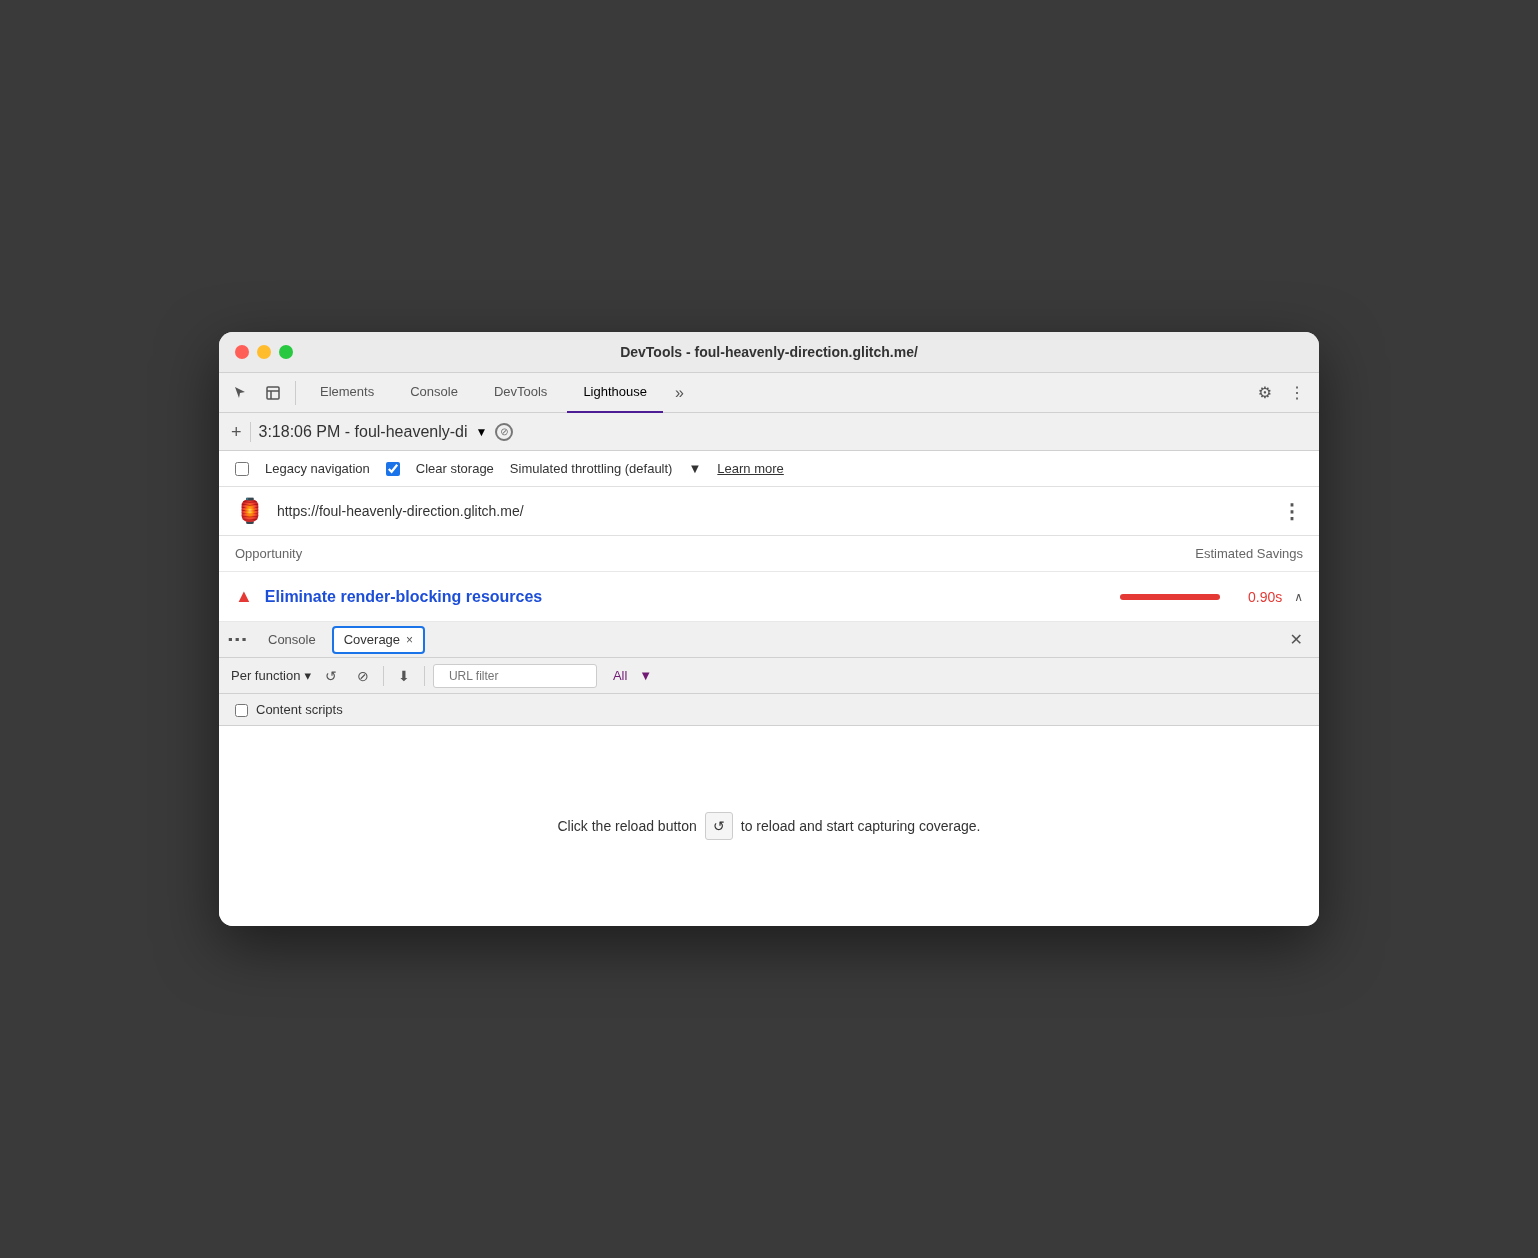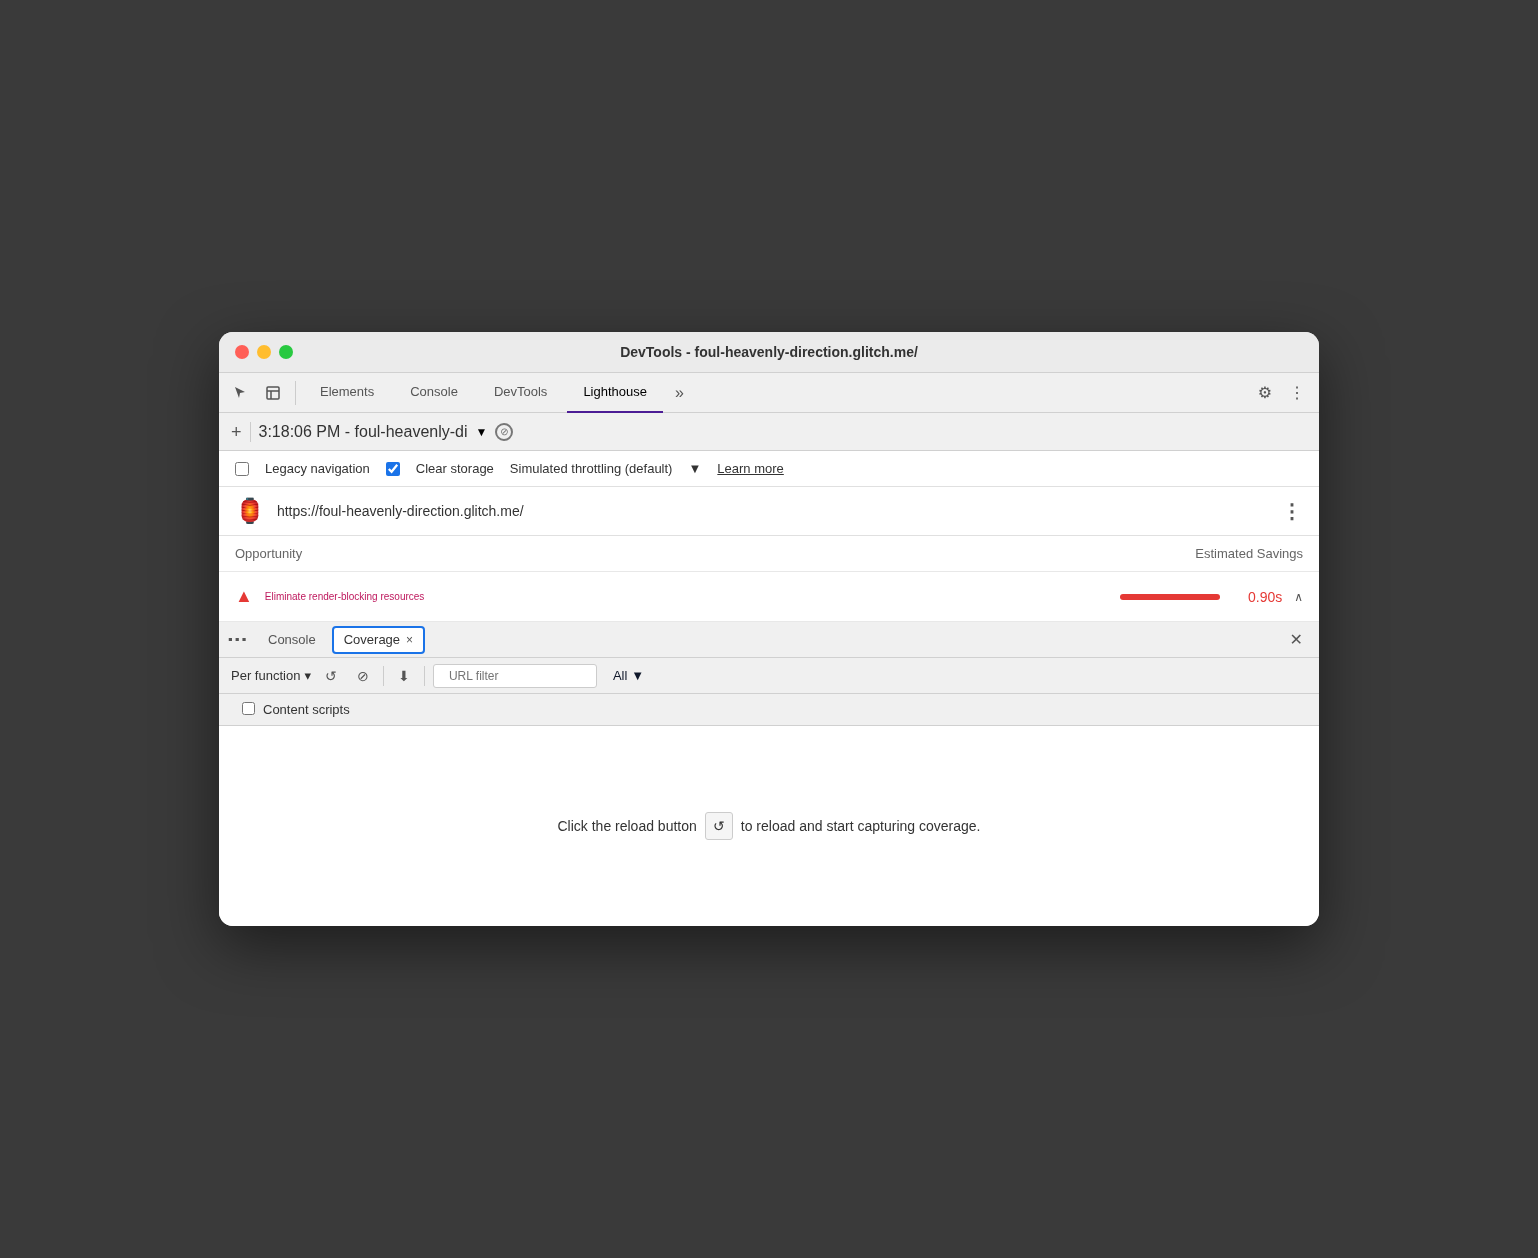--- a/index.html
+++ b/index.html
@@ -277,23 +277,23 @@
       align-items: center;
       gap: 12px;
     }
 
     .warning-triangle {
       color: #e53935;
       font-size: 18px;
     }
 
     .opportunity-title {
-      font-size: 10px;
-      color: #be185d;
-      font-weight: 400;
+      font-size: 16px;
+      color: #1d4ed8;
+      font-weight: 700;
       flex: 1;
     }
 
     .savings-bar {
       width: 100px;
       height: 6px;
       background: #e53935;
       border-radius: 3px;
     }
 
@@ -413,34 +413,34 @@
       border: 1px solid #ccc;
       border-radius: 3px;
       background: white;
       width: 164px;
       color: #333;
     }
 
     .all-dropdown {
       display: flex;
       align-items: center;
-      gap: 4px;
-      font-size: 13px;
-      color: #0f172a;
+      gap: 12px;
+      font-size: 13px;
+      color: #701a75;
       padding: 4px 8px;
       cursor: pointer;
     }
 
     
     .content-scripts-bar {
       background: #f0f0f0;
       border-bottom: 1px solid #d0d0d0;
-      padding: 8px 23px;
-      display: flex;
-      align-items: flex-start;
+      padding: 8px 16px;
+      display: flex;
+      align-items: flex-end;
       gap: 8px;
     }
 
     
     .coverage-main {
       background: white;
       min-height: 200px;
       display: flex;
       align-items: center;
       justify-content: center;

